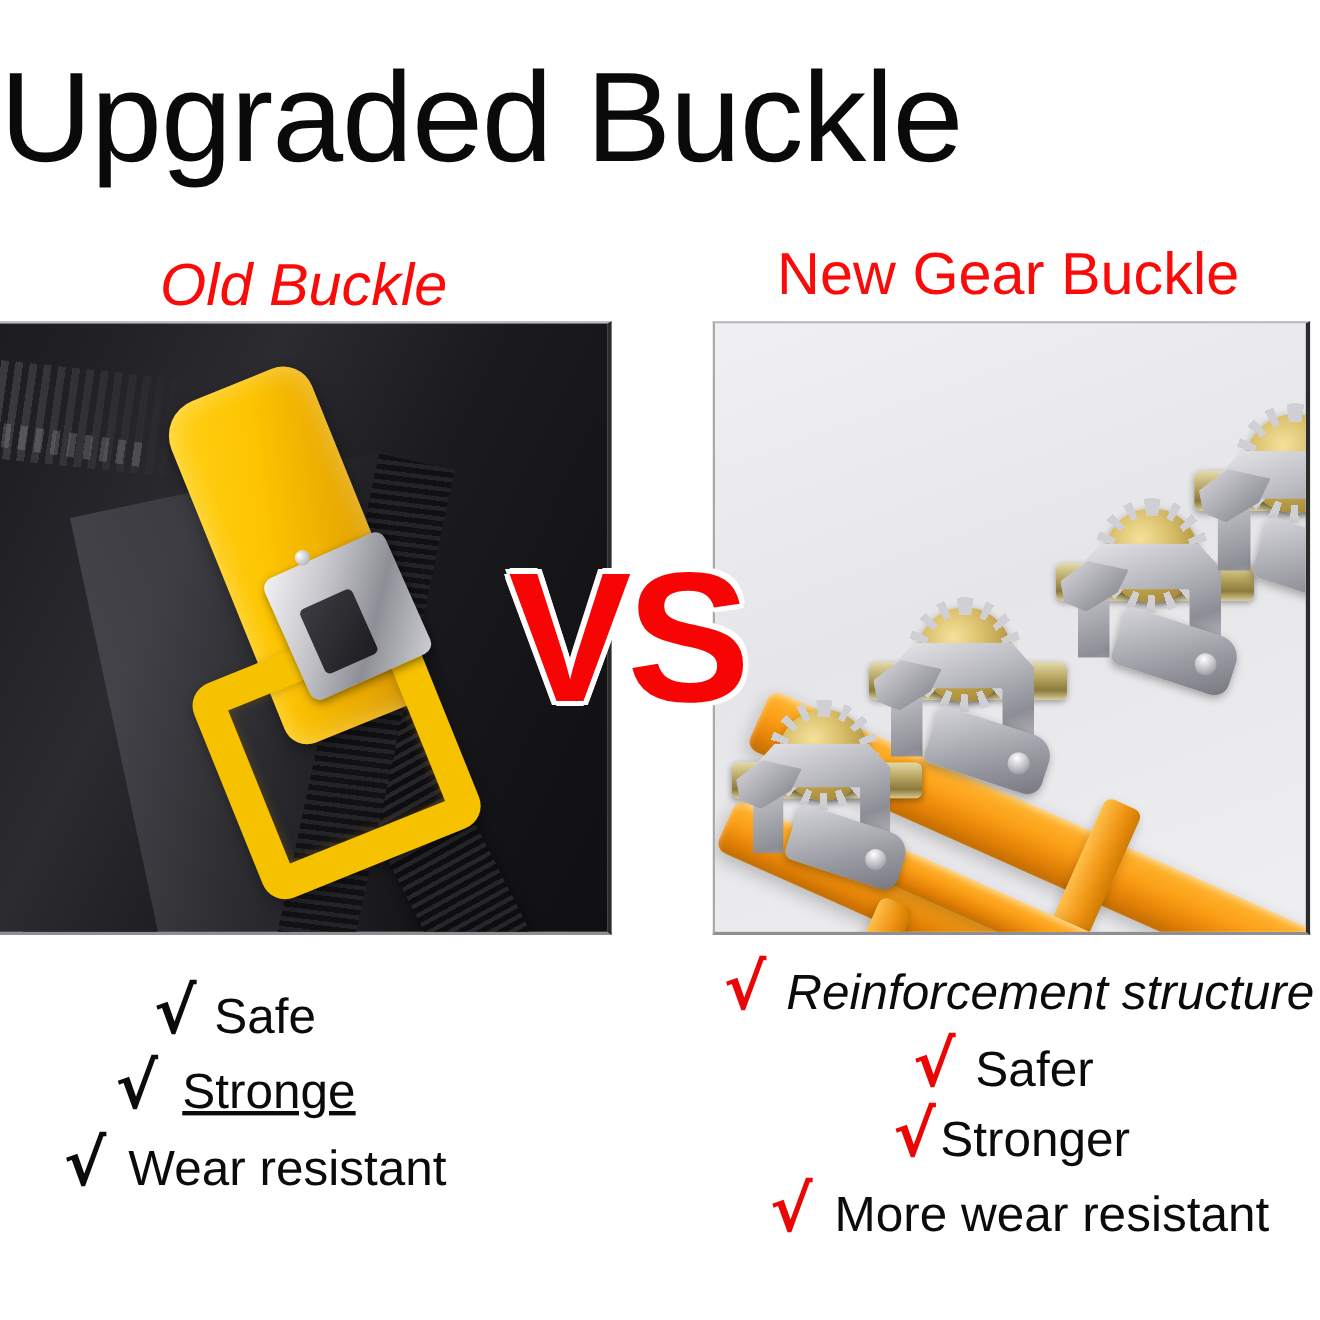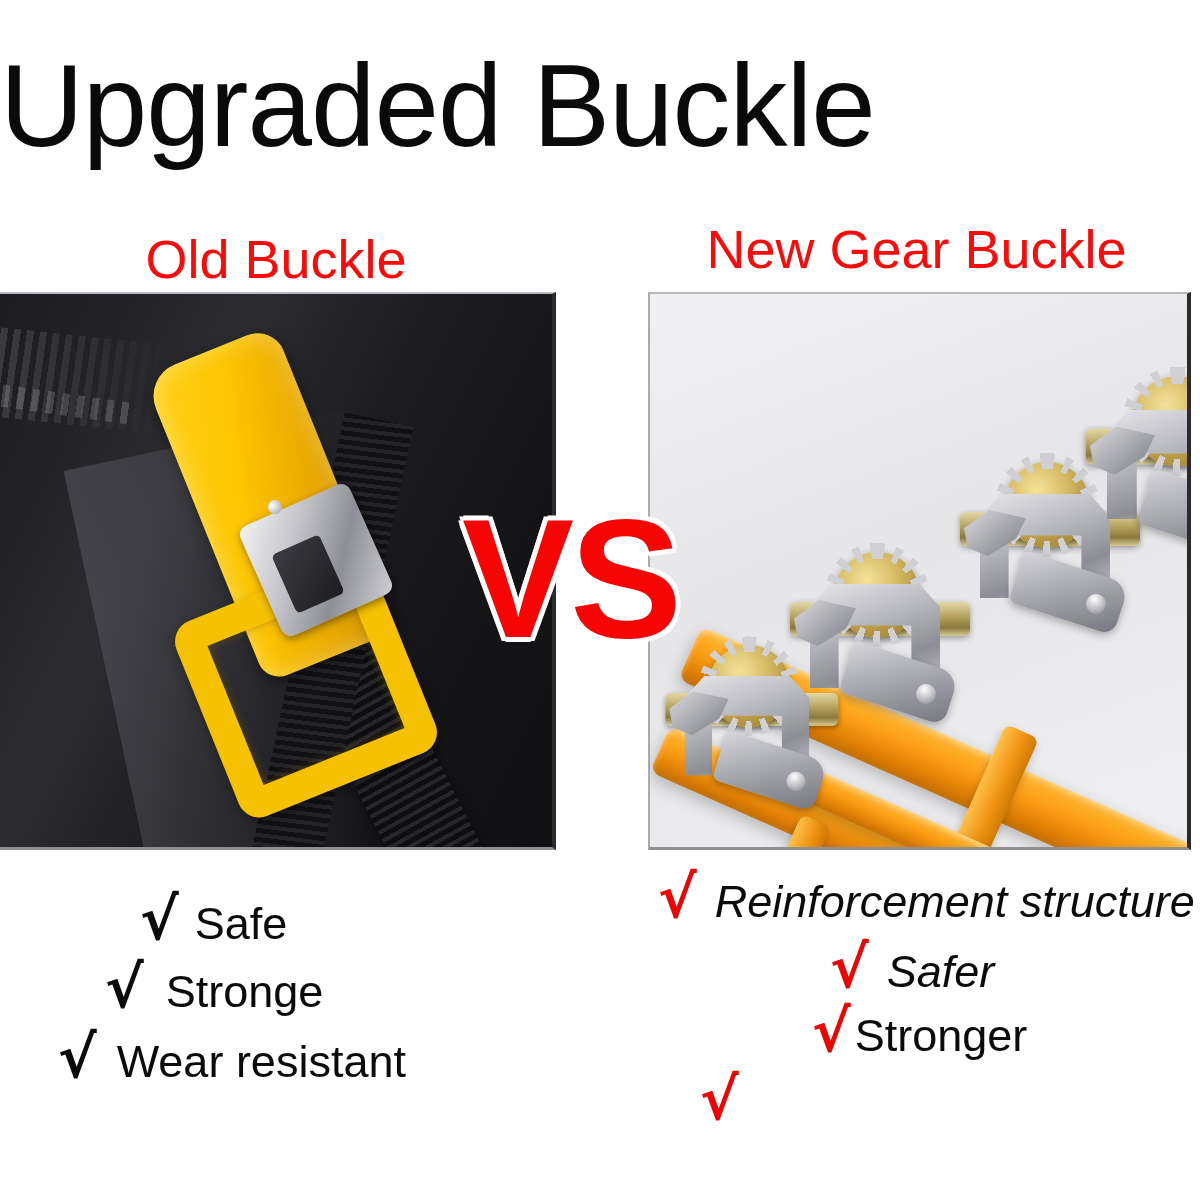--- a/index.html
+++ b/index.html
@@ -33,21 +33,21 @@
 
   
   .col-heading {
     position: absolute;
     font-size: 54px;
     line-height: 1;
     font-weight: 400;
     color: #fb0a0a;
     white-space: nowrap;
   }
-  #heading-old  { left: 0;   top: 232px; width: 552px; text-align: center; }
+  #heading-old  { left: 0;   top: 232px; width: 552px; text-align: center; font-style: italic; }
   #heading-new  { left: 648px; top: 222px; width: 537px; text-align: center; }
 
   
   .panel {
     position: absolute;
     top: 292px;
     height: 553px;
     overflow: hidden;
     background: #ebeaee;
   }
@@ -332,29 +332,29 @@
     font-weight: 400;
     color: #0b0b0b;
   }
   .check-black { color: #0b0b0b; }
   .check-red   { color: #ec0505; }
 
   
   #feat-l-0 { left: 140px; top: 890px; }
   #feat-l-0 .feature-label { margin-left: 16px; }
   #feat-l-1 { left: 105px; top: 958px; }
-  #feat-l-1 .feature-label { margin-left: 22px; }
+  #feat-l-1 .feature-label { margin-left: 22px; text-decoration: underline; }
   #feat-l-2 { left: 58px;  top: 1028px; }
   #feat-l-2 .feature-label { margin-left: 20px; }
 
   
   #feat-r-0 { left: 658px; top: 868px; }
   #feat-r-0 .feature-label { margin-left: 18px; font-style: italic; }
   #feat-r-1 { left: 830px; top: 938px; }
-  #feat-r-1 .feature-label { margin-left: 18px; font-style: italic; }
+  #feat-r-1 .feature-label { margin-left: 18px; }
   #feat-r-2 { left: 812px; top: 1002px; }
   #feat-r-2 .feature-label { margin-left: 4px; }
   #feat-r-3 { left: 700px; top: 1070px; }
   #feat-r-3 .feature-label { margin-left: 20px; }
 </style>
 </head>
 <body>
 
 <div id="main-title">Upgraded Buckle</div>
 
@@ -458,13 +458,14 @@
 <div class="feature-row" id="feat-r-1">
   <span class="feature-check check-red">√</span>
   <span class="feature-label">Safer</span>
 </div>
 <div class="feature-row" id="feat-r-2">
   <span class="feature-check check-red">√</span>
   <span class="feature-label">Stronger</span>
 </div>
 <div class="feature-row" id="feat-r-3">
   <span class="feature-check check-red">√</span>
+  <span class="feature-label">More wear resistant</span>
 </div>
 
 </body></html>

